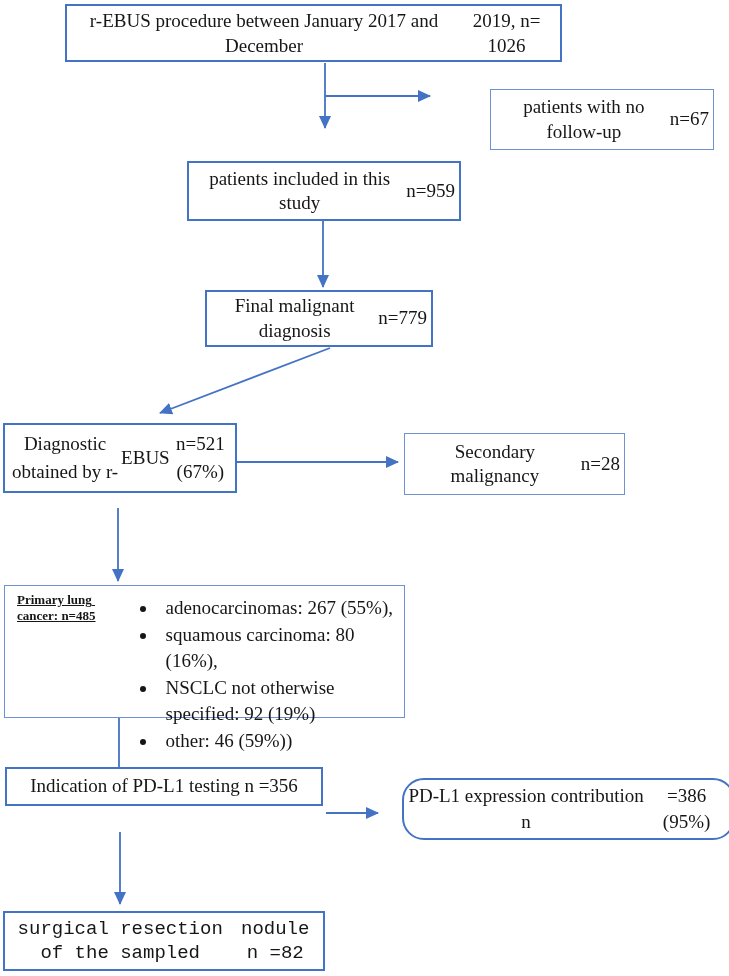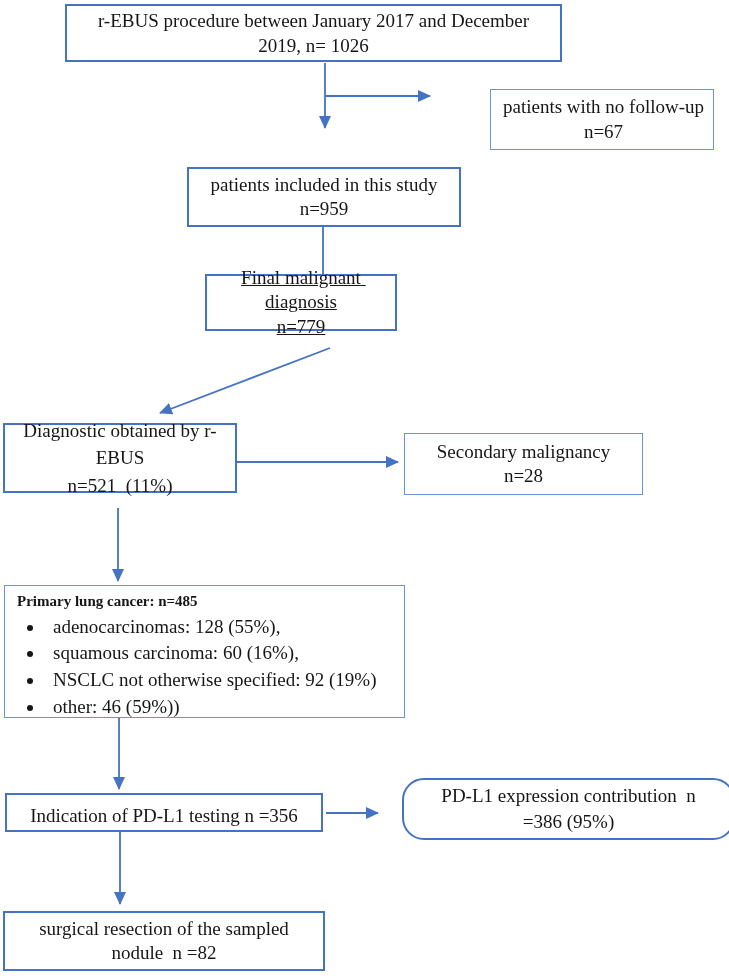--- a/index.html
+++ b/index.html
@@ -19,37 +19,37 @@
     color:var(--text);
     overflow:hidden;
   }
   .arrow-layer{position:absolute;left:0;top:0;width:729px;height:976px;pointer-events:none;}
   .arrow-layer line{stroke:var(--arrow);stroke-width:1.8;}
   #ah path{fill:var(--arrow);}
   .box{
     position:absolute;
     border:2px solid var(--box-border);
     background:var(--background);
-    display:flex;flex-direction:column;justify-content:center;align-items:center;
+    display:flex;flex-direction:row;justify-content:center;align-items:center;
     text-align:center;
     font-size:19px;
     padding:2px 4px;
   }
   .box.thin{border-width:1.5px;border-color:var(--border-light);}
   .tline{white-space:pre-wrap;line-height:1.27;}
   .box-diagnostic .tline{line-height:1.45;}
   .box-top .tline{line-height:1.32;}
   .box-pdl1 .tline{line-height:1.38;}
   .box-primary{
     justify-content:flex-start;align-items:flex-start;
     text-align:left;padding:6px 8px 4px 12px;
   }
   .primary-title{
-    font-weight:bold;
-    font-size:15px;line-height:1.25;white-space:pre-wrap;
+    font-weight:bold;text-decoration:underline;
+    font-size:13px;line-height:1.25;white-space:pre-wrap;
   }
   .bullet-list{
     margin:3px 0 0 0;padding-left:28px;
     list-style:disc;
   }
   .bullet-list li{
     padding-left:8px;line-height:1.4;white-space:pre-wrap;
   }
 </style>
 </head>
@@ -77,58 +77,58 @@
   <div class="box box-top" style="left:65px;top:4px;width:497px;height:58px;">
     <div class="tline">r-EBUS procedure between January 2017 and December</div>
     <div class="tline">2019, n= 1026</div>
   </div>
 
   <div class="box thin" style="left:490px;top:89px;width:224px;height:61px;padding-left:7px;">
     <div class="tline">patients with no follow-up</div>
     <div class="tline">n=67</div>
   </div>
 
-  <div class="box" style="left:187px;top:167px;width:274px;height:60px;">
+  <div class="box" style="left:187px;top:161px;width:274px;height:60px;">
     <div class="tline">patients included in this study</div>
     <div class="tline">n=959</div>
   </div>
 
-  <div class="box" style="left:205px;top:274px;width:192px;height:57px;text-decoration:underline;">
+  <div class="box" style="left:205px;top:290px;width:228px;height:57px;">
     <div class="tline">Final malignant diagnosis</div>
     <div class="tline">n=779</div>
   </div>
 
   <div class="box box-diagnostic" style="left:3px;top:423px;width:234px;height:70px;">
     <div class="tline">Diagnostic obtained by r-</div>
     <div class="tline">EBUS</div>
-    <div class="tline">n=521  (11%)</div>
+    <div class="tline">n=521  (67%)</div>
   </div>
 
-  <div class="box thin" style="left:404px;top:433px;width:239px;height:62px;">
+  <div class="box thin" style="left:404px;top:433px;width:221px;height:62px;">
     <div class="tline">Secondary malignancy</div>
     <div class="tline">n=28</div>
   </div>
 
   <div class="box thin box-primary" style="left:4px;top:585px;width:401px;height:133px;">
     <div class="primary-title">Primary lung cancer: n=485</div>
     <ul class="bullet-list">
-      <li>adenocarcinomas: 128 (55%),</li>
-      <li>squamous carcinoma: 60 (16%),</li>
+      <li>adenocarcinomas: 267 (55%),</li>
+      <li>squamous carcinoma: 80 (16%),</li>
       <li>NSCLC not otherwise specified: 92 (19%)</li>
       <li>other: 46 (59%))</li>
     </ul>
   </div>
 
-  <div class="box" style="left:5px;top:793px;width:318px;height:39px;justify-content:flex-end;">
+  <div class="box" style="left:5px;top:767px;width:318px;height:39px;">
     <div class="tline">Indication of PD-L1 testing n =356</div>
   </div>
 
   <div class="box box-pdl1" style="left:402px;top:778px;width:333px;height:62px;border-radius:22px;">
     <div class="tline">PD-L1 expression contribution  n</div>
     <div class="tline">=386 (95%)</div>
   </div>
 
-  <div class="box" style="left:3px;top:911px;width:322px;height:60px;">
+  <div class="box" style="left:3px;top:911px;width:322px;height:60px;font-family:Liberation Mono, monospace;">
     <div class="tline">surgical resection of the sampled</div>
     <div class="tline">nodule  n =82</div>
   </div>
 
 </div>
 
 </body></html>

